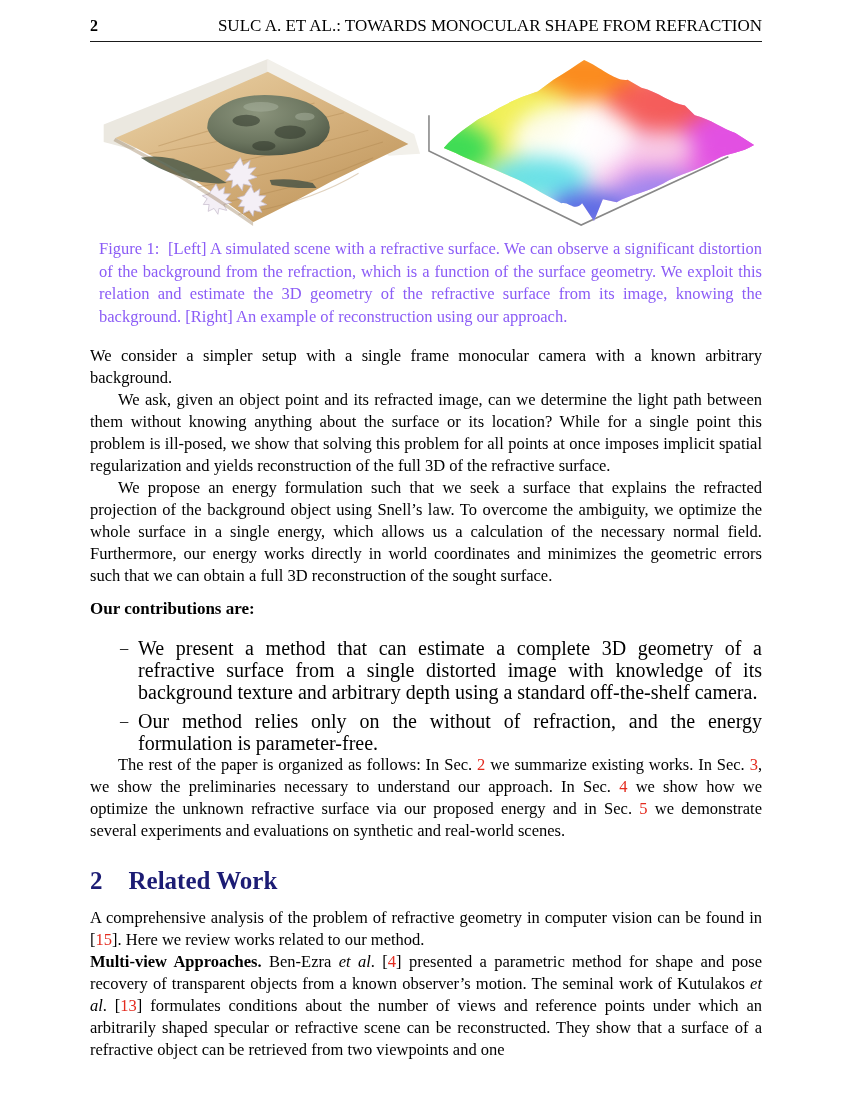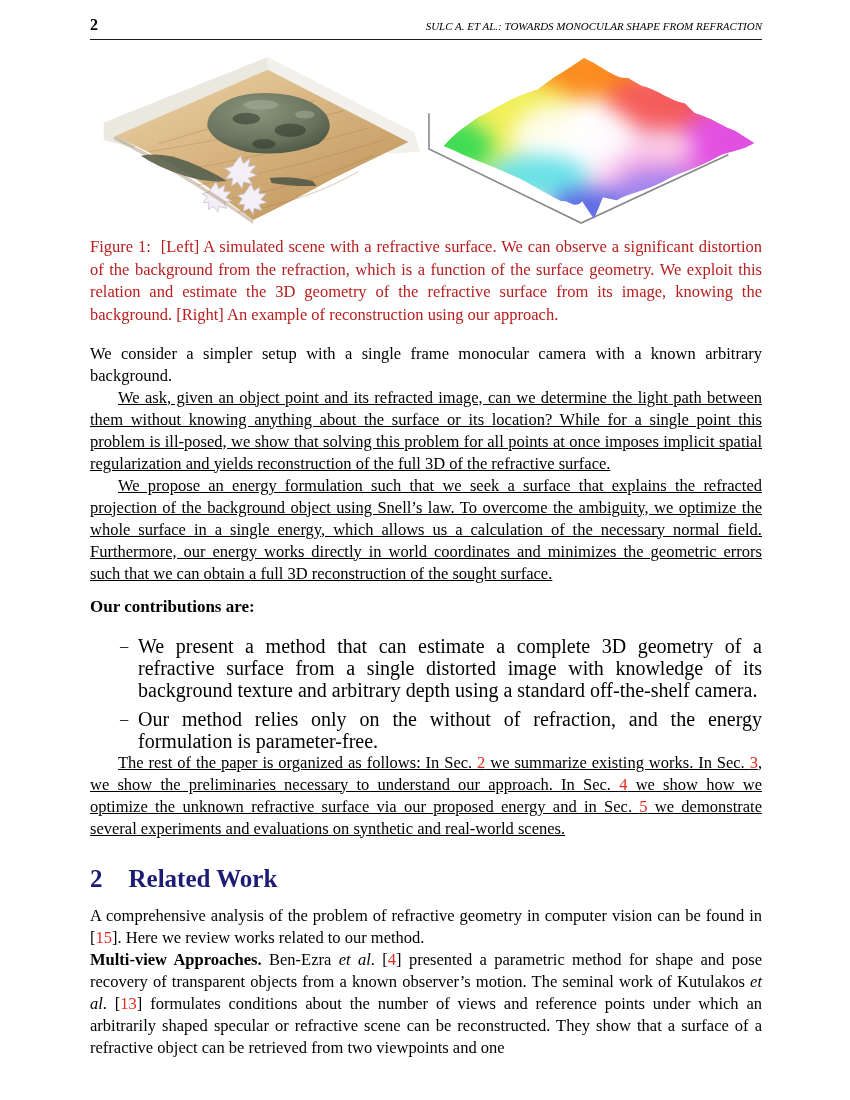--- a/index.html
+++ b/index.html
@@ -9,41 +9,42 @@
     box-sizing:border-box;
     padding:16px 88px 0 90px;
     background:#ffffff;
     font-family:"Liberation Serif", serif;
     color:#000;
     overflow:hidden;
   }
   
   .runhead{display:flex;align-items:baseline;}
   .pagenum{font-weight:bold;font-size:16px;}
-  .runtitle{margin-left:auto;font-style:italic;font-size:11px;white-space:nowrap;}
+  .runtitle{margin-left:auto;font-size:17px;white-space:nowrap;}
   .headrule{border:none;border-top:1.7px solid #1a1a1a;margin:5px 0 0 0;}
 
   
   .figure-row{display:flex;gap:4px;margin-top:12px;height:178px;}
   .figure-row svg{display:block;}
   .fig-caption{
     margin-top:6px;
     font-size:16.5px;line-height:22.5px;
     text-align:justify;
-    color:#b91c1c;
+    color:#8b5cf6;
+    margin-left:9px;
   }
 
   
   .para{
     font-size:16.5px;line-height:22px;
     text-align:justify;
     margin:0;
   }
   .p-first{margin-top:12px;}
-  .indent{text-indent:28px;text-decoration:underline;}
+  .indent{text-indent:28px;}
   .contrib-head{margin-top:11px;font-weight:bold;font-size:17px;line-height:22px;}
   .bullet{display:flex;margin:7px 0 0 30px;}
   .bullet .marker{width:18px;flex:0 0 18px;font-size:16.5px;line-height:22px;}
   .bullet .btext{flex:1;font-size:20px;line-height:22px;text-align:justify;}
   .org{margin-top:0;}
 
   .sec-heading{
     margin-top:24px;
     color:#1c1c74;
     font-weight:bold;

